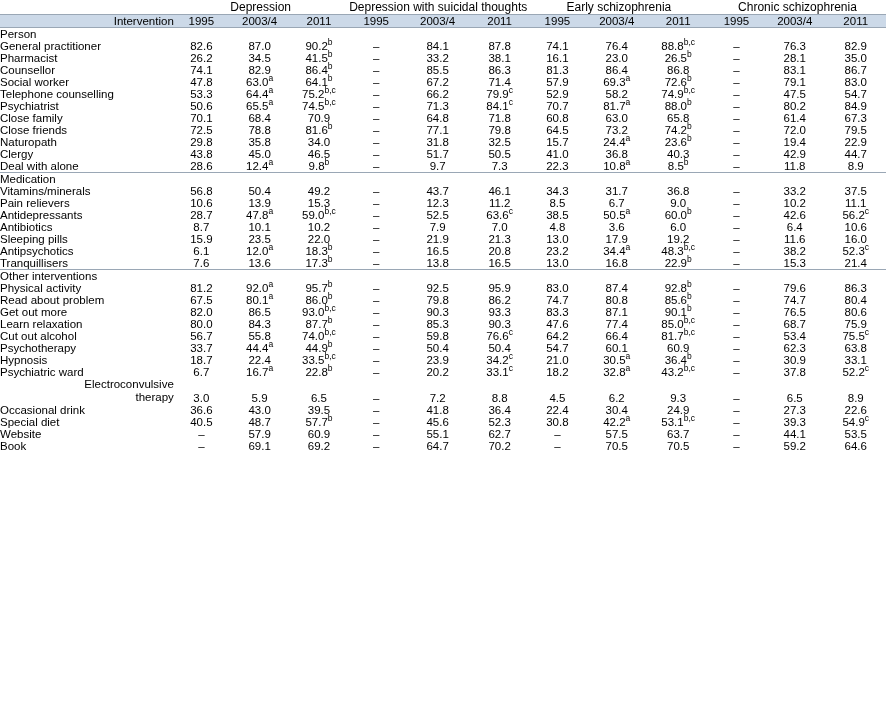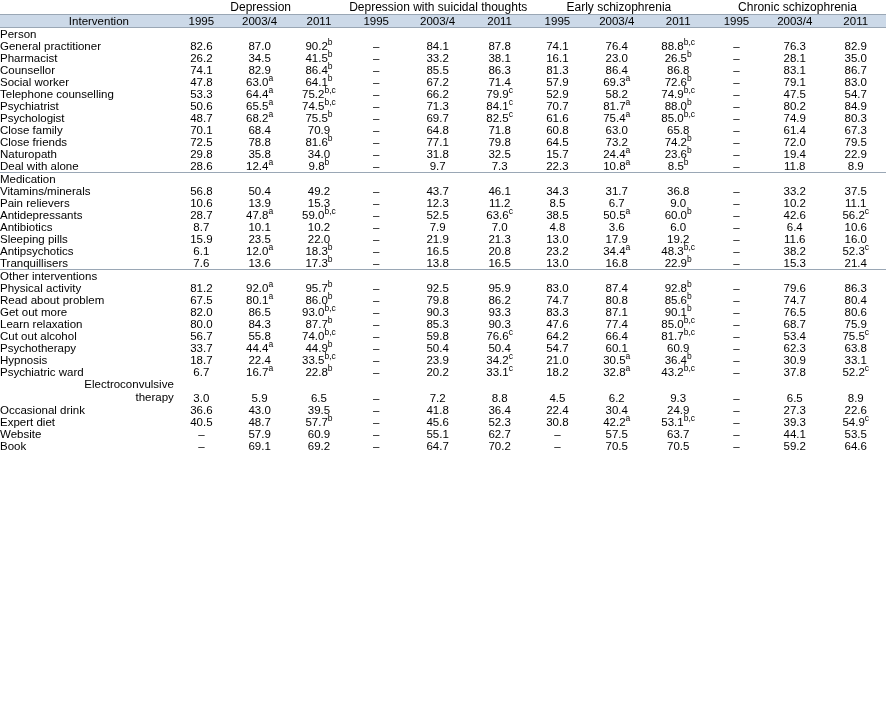--- a/index.html
+++ b/index.html
@@ -37,21 +37,21 @@
   .grp-blank { border-bottom: none; }
   .hdr-row2 td {
     background: #ccd9e8;
     font-size: 11.5px;
     padding: 6px 0 6px 0;
     text-align: center;
     border-top: 1px solid #9aa7b5;
     border-bottom: 1px solid #9aa7b5;
   }
   .hdr-row2 td.lbl {
-    text-align: center;
+    text-align: right;
     padding-left: 24px;
   }
   
   .rowlabel {
     text-align: left;
     padding: 1.5px 0 1.5px 8px;
     white-space: nowrap;
   }
   .val {
     text-align: center;
@@ -224,35 +224,20 @@
         <td class="val">71.3</td>
         <td class="val">84.1<sup>c</sup></td>
         <td class="val">70.7</td>
         <td class="val">81.7<sup>a</sup></td>
         <td class="val">88.0<sup>b</sup></td>
         <td class="val">–</td>
         <td class="val">80.2</td>
         <td class="val">84.9</td>
       </tr>
       <tr>
-        <td class="rowlabel indent">Psychologist</td>
-        <td class="val">48.7</td>
-        <td class="val">68.2<sup>a</sup></td>
-        <td class="val">75.5<sup>b</sup></td>
-        <td class="val">–</td>
-        <td class="val">69.7</td>
-        <td class="val">82.5<sup>c</sup></td>
-        <td class="val">61.6</td>
-        <td class="val">75.4<sup>a</sup></td>
-        <td class="val">85.0<sup>b,c</sup></td>
-        <td class="val">–</td>
-        <td class="val">74.9</td>
-        <td class="val">80.3</td>
-      </tr>
-      <tr>
         <td class="rowlabel indent">Close family</td>
         <td class="val">70.1</td>
         <td class="val">68.4</td>
         <td class="val">70.9</td>
         <td class="val">–</td>
         <td class="val">64.8</td>
         <td class="val">71.8</td>
         <td class="val">60.8</td>
         <td class="val">63.0</td>
         <td class="val">65.8</td>
@@ -282,20 +267,35 @@
         <td class="val">34.0</td>
         <td class="val">–</td>
         <td class="val">31.8</td>
         <td class="val">32.5</td>
         <td class="val">15.7</td>
         <td class="val">24.4<sup>a</sup></td>
         <td class="val">23.6<sup>b</sup></td>
         <td class="val">–</td>
         <td class="val">19.4</td>
         <td class="val">22.9</td>
+      </tr>
+      <tr>
+        <td class="rowlabel indent">Clergy</td>
+        <td class="val">43.8</td>
+        <td class="val">45.0</td>
+        <td class="val">46.5</td>
+        <td class="val">–</td>
+        <td class="val">51.7</td>
+        <td class="val">50.5</td>
+        <td class="val">41.0</td>
+        <td class="val">36.8</td>
+        <td class="val">40.3</td>
+        <td class="val">–</td>
+        <td class="val">42.9</td>
+        <td class="val">44.7</td>
       </tr>
       <tr>
         <td class="rowlabel indent">Deal with alone</td>
         <td class="val">28.6</td>
         <td class="val">12.4<sup>a</sup></td>
         <td class="val">9.8<sup>b</sup></td>
         <td class="val">–</td>
         <td class="val">9.7</td>
         <td class="val">7.3</td>
         <td class="val">22.3</td>
@@ -593,21 +593,21 @@
         <td class="val">41.8</td>
         <td class="val">36.4</td>
         <td class="val">22.4</td>
         <td class="val">30.4</td>
         <td class="val">24.9</td>
         <td class="val">–</td>
         <td class="val">27.3</td>
         <td class="val">22.6</td>
       </tr>
       <tr>
-        <td class="rowlabel indent">Expert diet</td>
+        <td class="rowlabel indent">Special diet</td>
         <td class="val">40.5</td>
         <td class="val">48.7</td>
         <td class="val">57.7<sup>b</sup></td>
         <td class="val">–</td>
         <td class="val">45.6</td>
         <td class="val">52.3</td>
         <td class="val">30.8</td>
         <td class="val">42.2<sup>a</sup></td>
         <td class="val">53.1<sup>b,c</sup></td>
         <td class="val">–</td>

